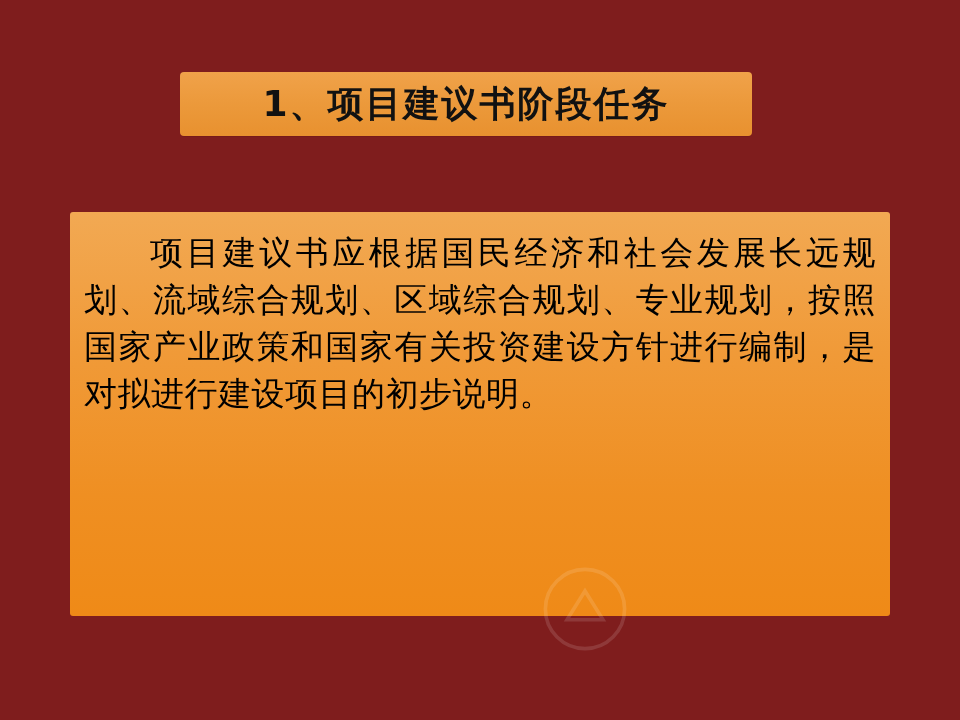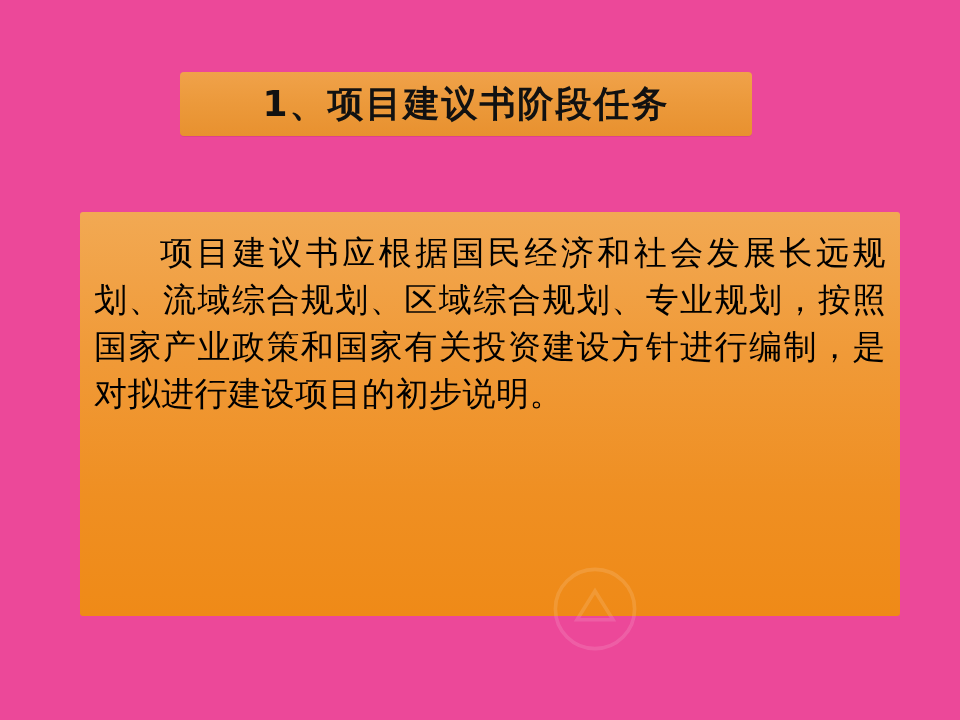--- a/index.html
+++ b/index.html
@@ -10,21 +10,21 @@
     width: 960px;
     height: 720px;
     background: #ffffff;
     font-family: "DejaVu Sans", "Liberation Sans", sans-serif;
     overflow: hidden;
   }
   .slide {
     position: relative;
     width: 960px;
     height: 720px;
-    background: #ec4899;
+    background: #7f1d1d;
     box-sizing: border-box;
   }
   
   .title-banner {
     position: absolute;
     left: 180px;
     top: 72px;
     width: 572px;
     height: 64px;
     background: linear-gradient(to bottom, #f0a24a 0%, #ec9a3c 45%, #e8912f 100%);
@@ -38,21 +38,21 @@
     font-size: 36px;
     font-weight: bold;
     color: #111111;
     letter-spacing: 2px;
     line-height: 1;
     white-space: nowrap;
   }
   
   .body-panel {
     position: absolute;
-    left: 80px;
+    left: 70px;
     top: 212px;
     width: 820px;
     height: 404px;
     background: linear-gradient(to bottom, #f2a953 0%, #f09a38 35%, #ef8f22 70%, #ef8a17 100%);
     border-radius: 3px;
     box-sizing: border-box;
     padding: 18px 14px 10px 14px;
   }
   .para {
     color: #000000;

